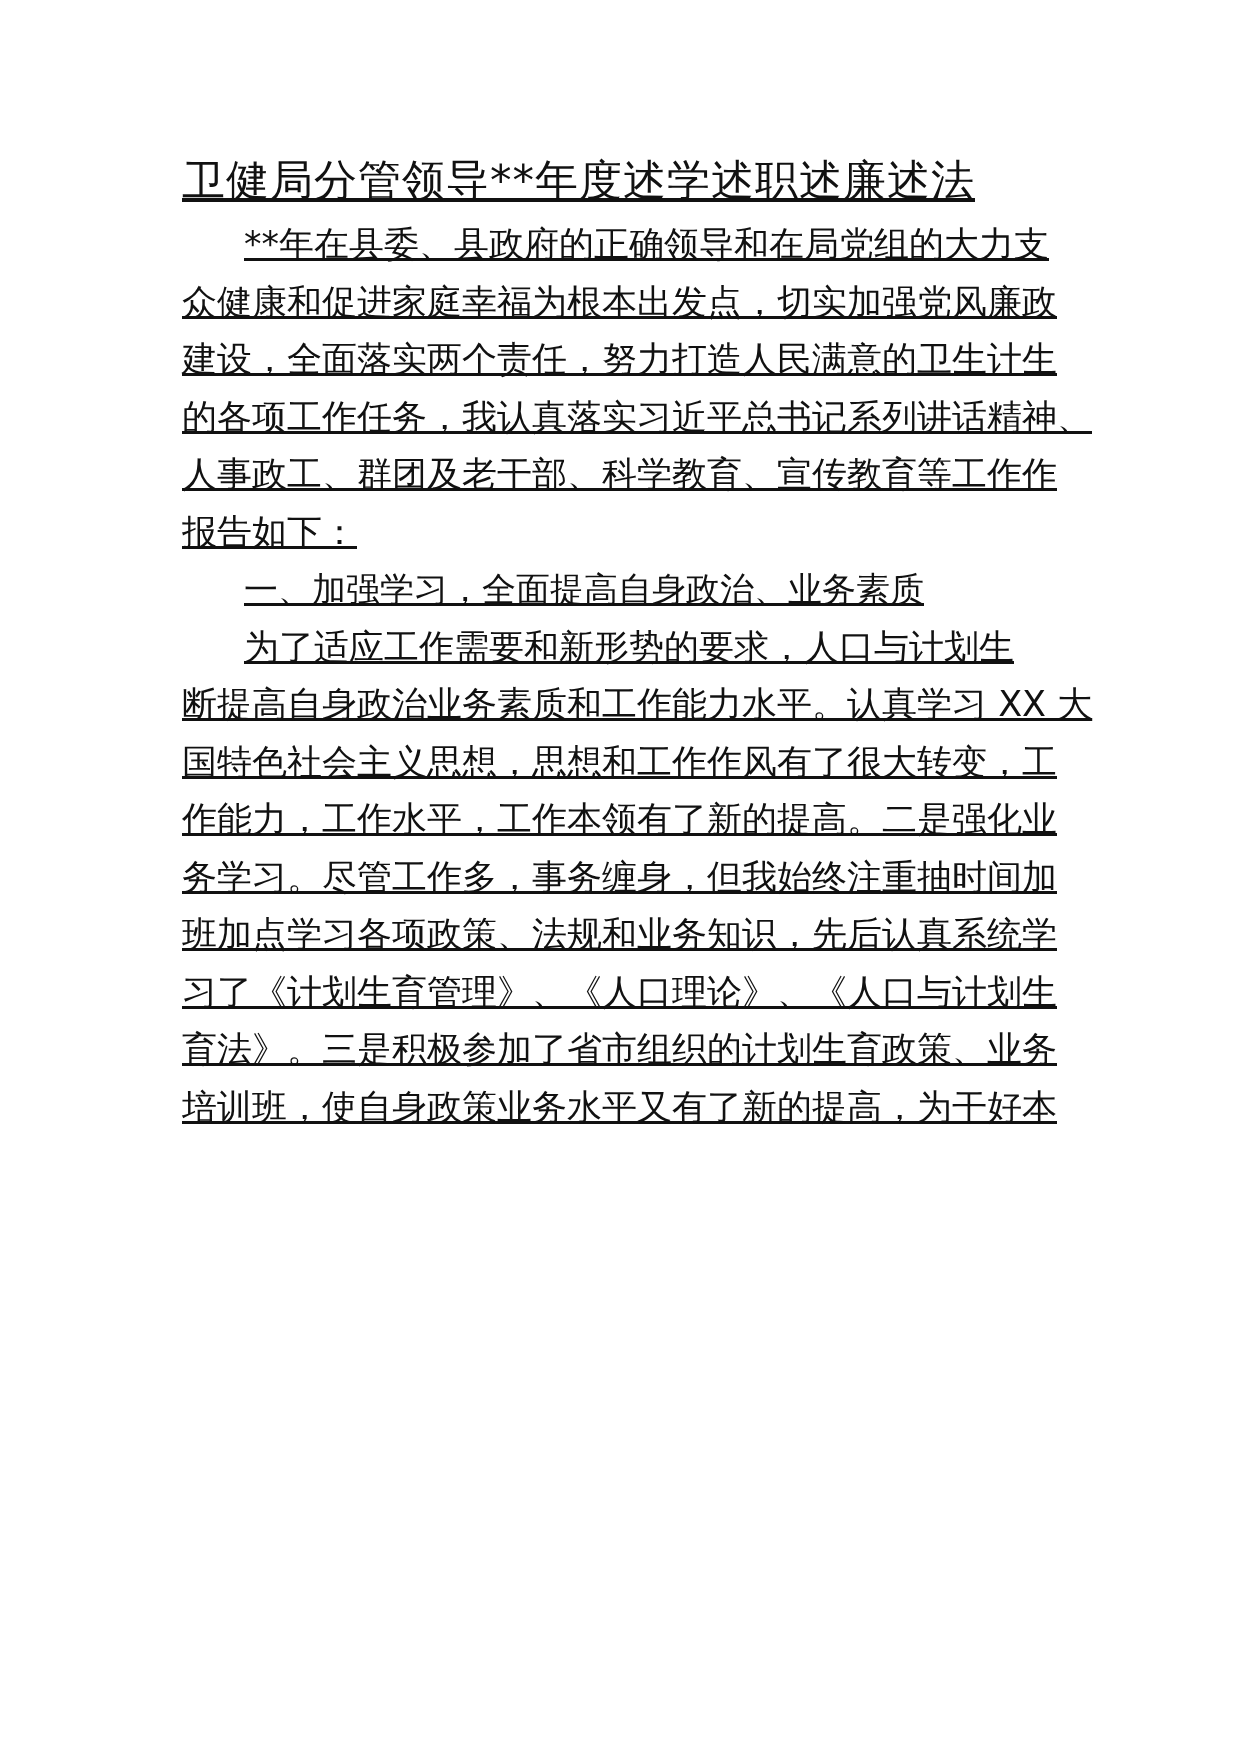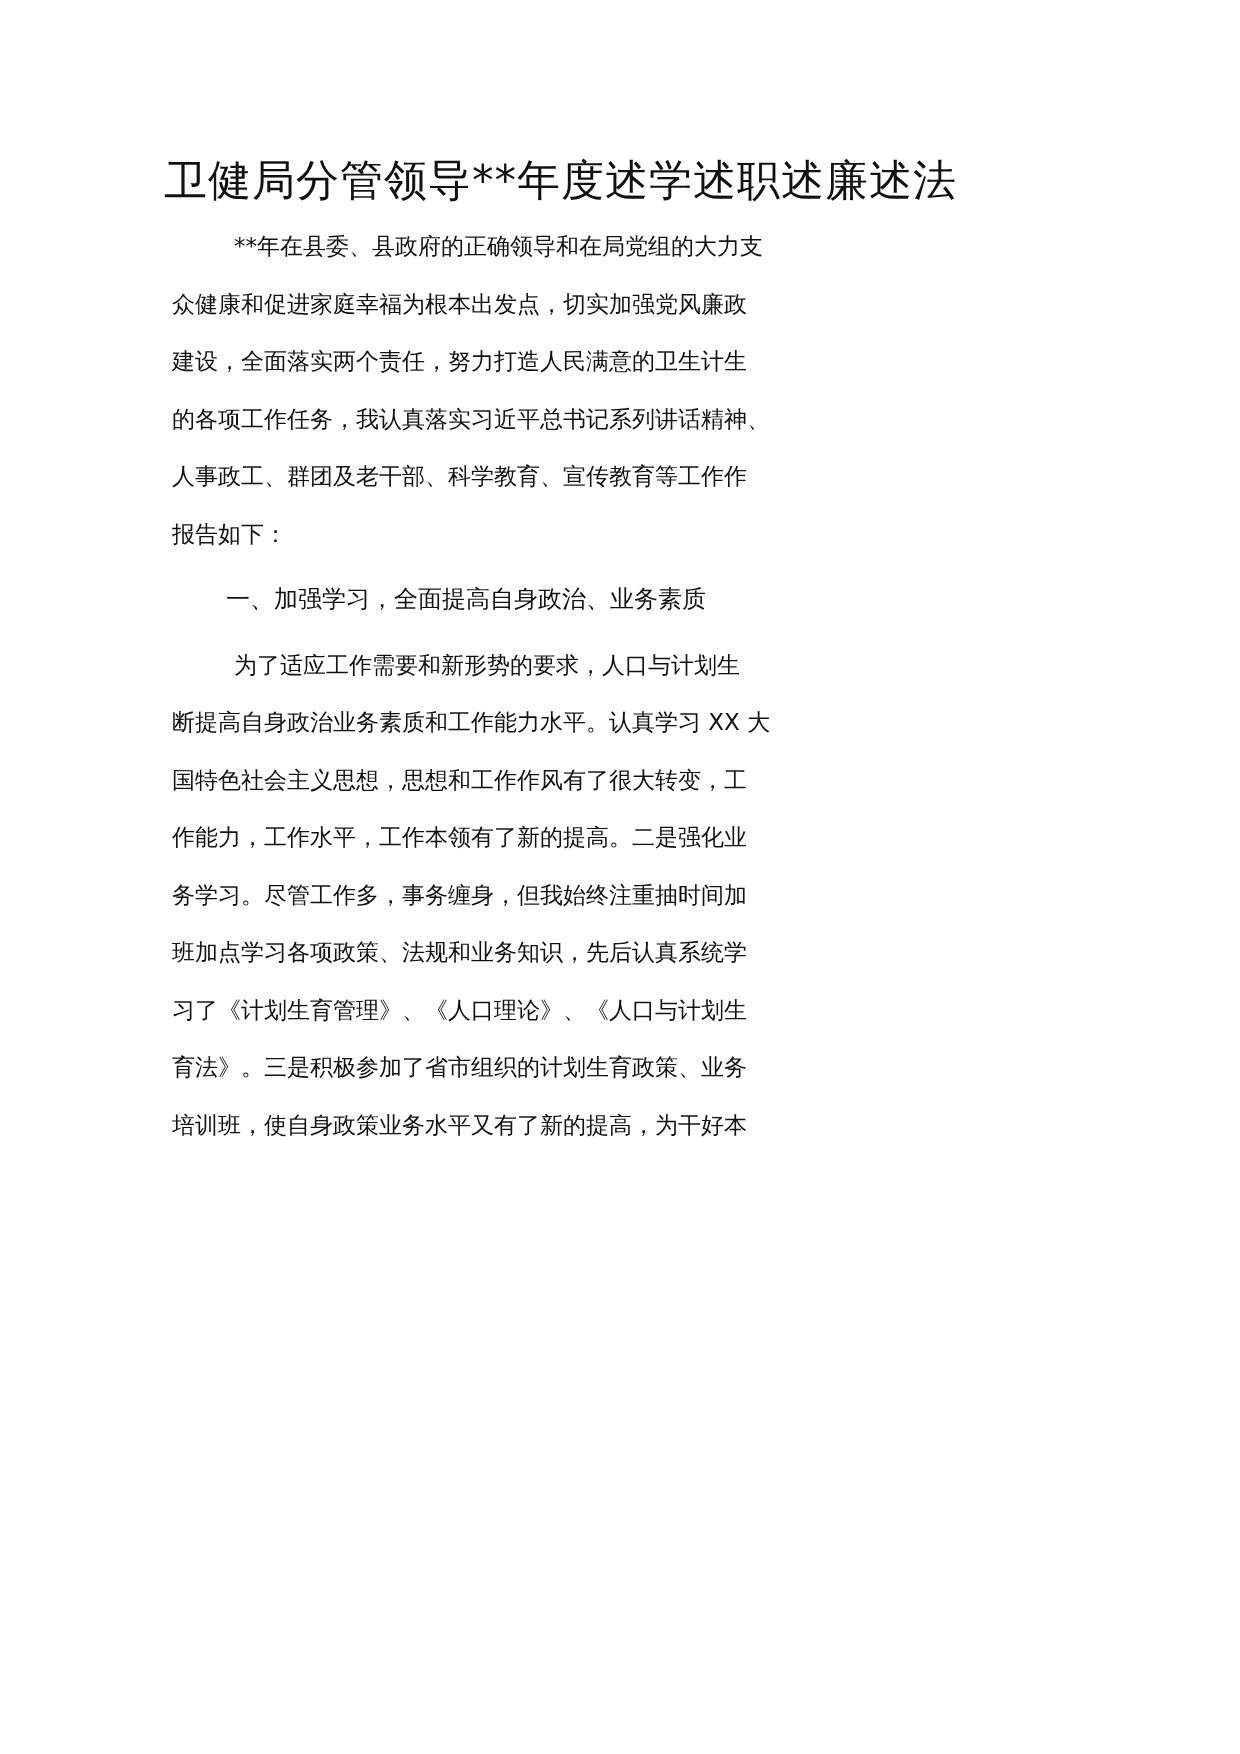--- a/index.html
+++ b/index.html
@@ -10,42 +10,43 @@
   body {
     width: 1240px;
     height: 1754px;
     position: relative;
     overflow: hidden;
     font-family: "DejaVu Sans", "Liberation Sans", sans-serif;
     color: #111111;
   }
   .page {
     position: absolute;
-    left: 164px;
+    left: 182px;
     top: 150px;
     width: 774px;
+    text-decoration: underline;
   }
   .title {
     font-size: 43px;
     line-height: 60px;
     margin: 0 0 6px 0;
     font-weight: normal;
     letter-spacing: 1px;
   }
   .title-line { display: block; white-space: nowrap; }
   .para {
-    font-size: 23px;
+    font-size: 35px;
     line-height: 57.5px;
-    margin: 8px;
+    margin: 0;
     white-space: nowrap;
   }
   .line { display: block; }
   .indent { padding-left: 62px; }
   .heading {
-    font-size: 24px;
+    font-size: 34px;
     line-height: 57.5px;
     margin: 0;
     padding-left: 62px;
     font-weight: normal;
   }
 </style>
 </head>
 <body>
 
 <div class="page">

